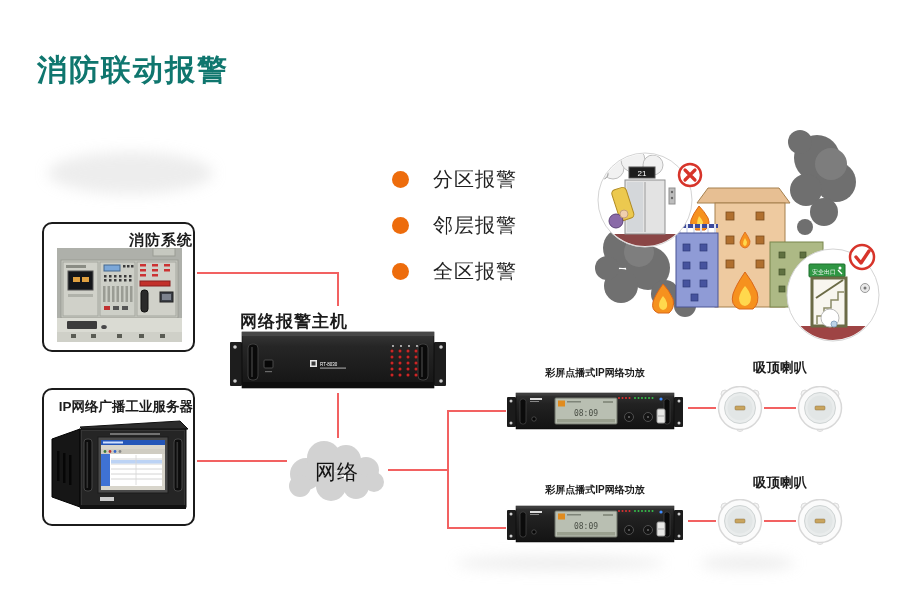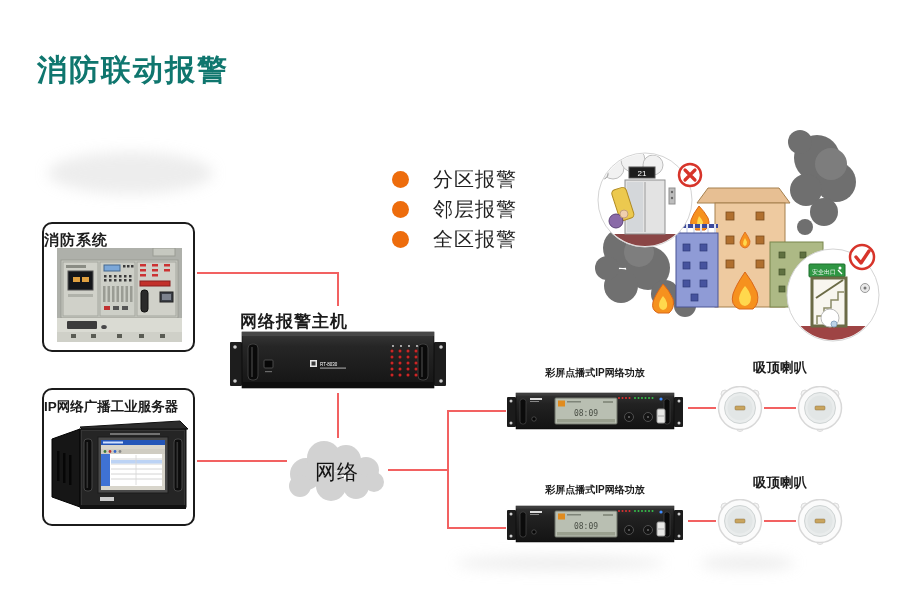--- a/index.html
+++ b/index.html
@@ -4,27 +4,27 @@
 <style>
   * { margin:0; padding:0; box-sizing:border-box; }
   body { background:#fff; font-family:"Liberation Sans", sans-serif; }
   #canvas { position:relative; width:900px; height:600px; background:#ffffff; overflow:hidden; }
   .abs { position:absolute; }
 
   .page-title { left:37px; top:50px; font-size:30px; font-weight:600; color:#0f766e; letter-spacing:2px; z-index:3; }
 
   .smudge { background:rgba(190,190,190,.28); filter:blur(7px); border-radius:50%; z-index:0; }
 
-  .features { left:392px; top:168px; display:flex; flex-direction:column; gap:8px; z-index:3; }
+  .features { left:392px; top:168px; display:flex; flex-direction:column; gap:24px; z-index:3; }
   .feature-row { display:flex; align-items:center; height:22px; }
   .feature-dot { width:17px; height:17px; border-radius:50%; background:#ED6C0C; flex:0 0 auto; }
   .feature-label { margin-left:24px; font-size:20px; font-weight:500; color:#1f1f1f; letter-spacing:1px; }
 
   .node-box { border:2px solid #1b1b1b; border-radius:10px; background:#fff; z-index:2; }
-  .node-box .box-label { position:absolute; left:0; right:0; text-align:left; font-weight:600; color:#1c1c1c; }
+  .node-box .box-label { position:absolute; left:0; right:0; text-align:right; font-weight:600; color:#1c1c1c; }
 
   .fire-box { left:42px; top:222px; width:153px; height:130px; }
   .fire-box .box-label { top:7px; font-size:15px; letter-spacing:1px; }
 
   .server-box { left:42px; top:388px; width:153px; height:138px; }
   .server-box .box-label { top:8px; font-size:13.5px; }
 
   .host-label { left:240px; top:310px; width:200px; text-align:left; font-size:17px; font-weight:600; color:#1c1c1c; letter-spacing:1px; z-index:3; }
 
   .amp-label { width:176px; text-align:center; font-size:10px; font-weight:600; color:#1c1c1c; z-index:3; }

